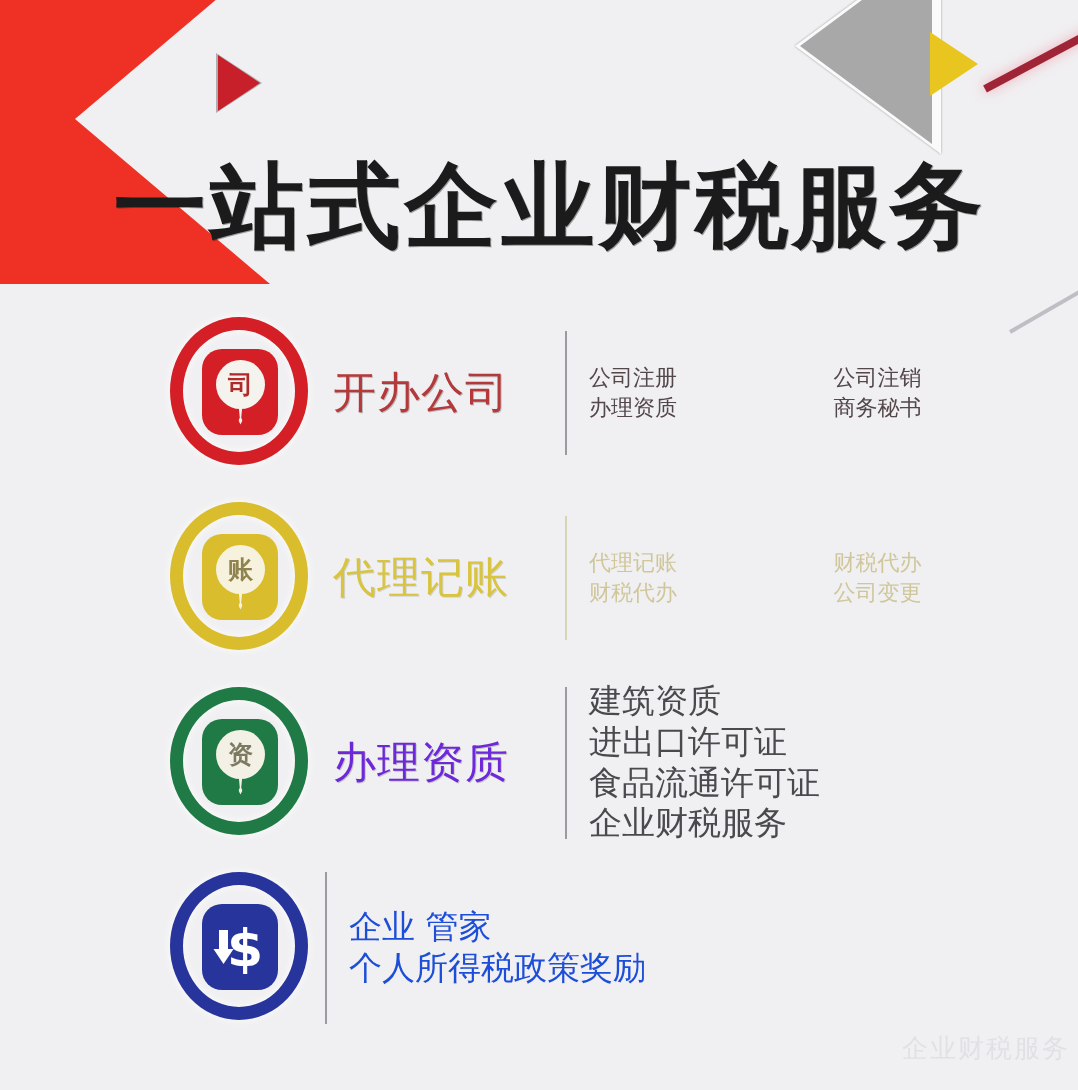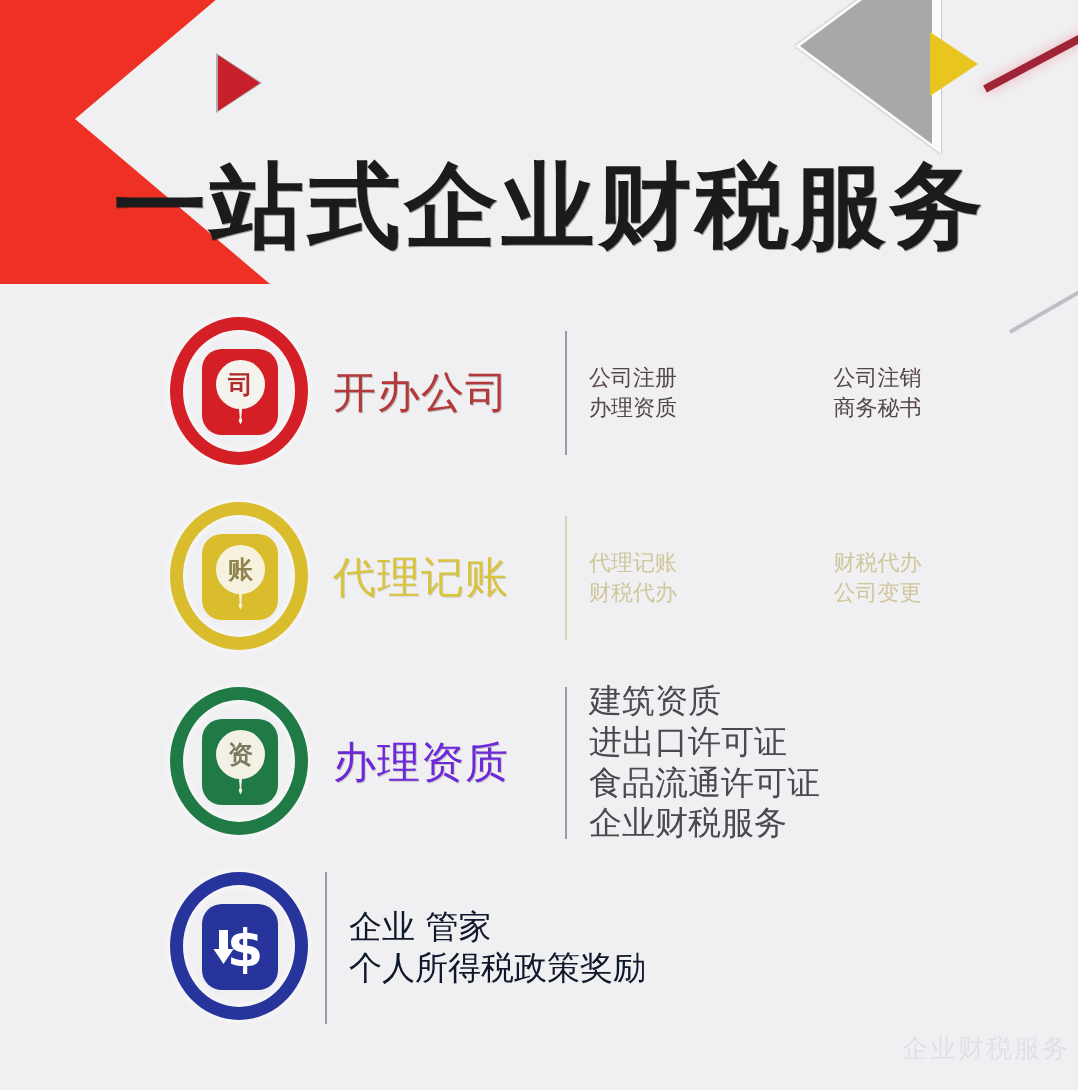--- a/index.html
+++ b/index.html
@@ -226,21 +226,21 @@
   .row.yellow .divider   { background: #d9d3b6; }
 
   .row.green .icon-wrap { color: #1f7a45; }
   .row.green .row-title { color: #6d28d9; text-shadow: 1px 1px 0 rgba(0,0,0,0.18); }
   .row.green .items     { color: #4a4a4e; flex-direction: column; }
   .row.green .bubble    { color: #7d7a62; background: #f3f1e6; }
   .row.green .bubble::after { background: #f3f1e6; }
 
   .row.blue  .icon-wrap { color: #27349c; }
   .row.blue  .row-title { color: #20306f; text-shadow: 1px 1px 0 rgba(0,0,0,0.2); }
-  .row.blue  .items     { color: #0f172a; }
+  .row.blue  .items     { color: #1d4ed8; }
 
   .row.green .items { font-size: 33px; }
   .row.blue  .items { font-size: 33px; }
 </style>
 </head>
 <body>
 
 <div id="poster">
 
   <div class="deco red-big"></div>

